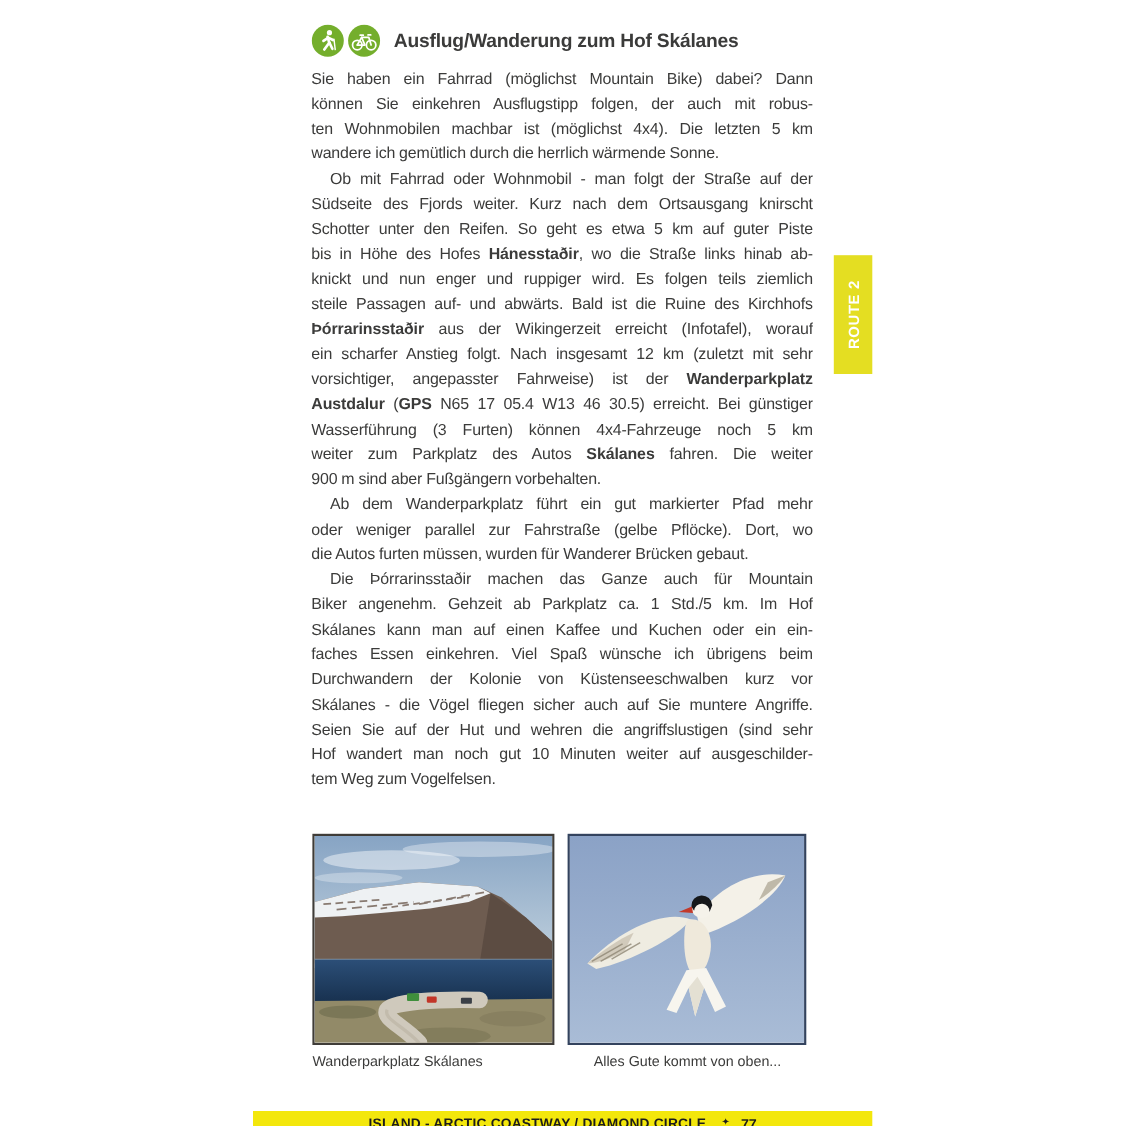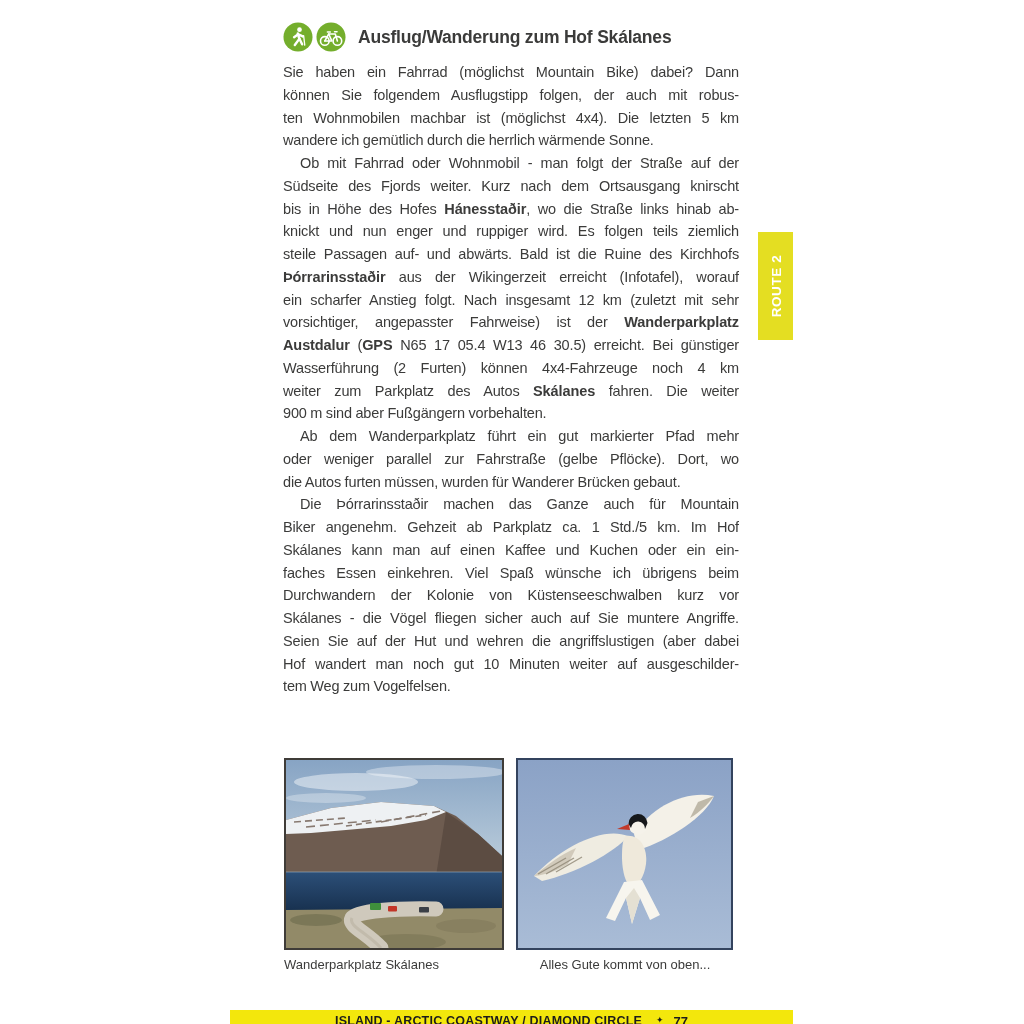--- a/index.html
+++ b/index.html
@@ -70,51 +70,52 @@
         <path d="M12.2,10.6 L15.2,10.6"></path>
         <path d="M19.8,10.4 L22.4,10.4"></path>
       </g>
     </svg>
     <div class="page-title">Ausflug/Wanderung zum Hof Skálanes</div>
   </div>
 
   <div class="article">
       <div class="para">
         <div class="line"><span>Sie haben ein Fahrrad (möglichst Mountain Bike) dabei? Dann</span></div>
-        <div class="line"><span>können Sie folgendem Ausflugstipp folgen, der auch mit robus-</span></div>
+        <div class="line"><span>können Sie einkehren Ausflugstipp folgen, der auch mit robus-</span></div>
         <div class="line"><span>ten Wohnmobilen machbar ist (möglichst 4x4). Die letzten 5 km</span></div>
         <div class="line lastline"><span>wandere ich gemütlich durch die herrlich wärmende Sonne.</span></div>
       </div>
       <div class="para indent">
         <div class="line"><span>Ob mit Fahrrad oder Wohnmobil - man folgt der Straße auf der</span></div>
         <div class="line"><span>Südseite des Fjords weiter. Kurz nach dem Ortsausgang knirscht</span></div>
+        <div class="line"><span>Schotter unter den Reifen. So geht es etwa 5 km auf guter Piste</span></div>
         <div class="line"><span>bis in Höhe des Hofes </span><b>Hánesstaðir</b><span>, wo die Straße links hinab ab-</span></div>
         <div class="line"><span>knickt und nun enger und ruppiger wird. Es folgen teils ziemlich</span></div>
         <div class="line"><span>steile Passagen auf- und abwärts. Bald ist die Ruine des Kirchhofs</span></div>
         <div class="line"><b>Þórrarinsstaðir</b><span> aus der Wikingerzeit erreicht (Infotafel), worauf</span></div>
         <div class="line"><span>ein scharfer Anstieg folgt. Nach insgesamt 12 km (zuletzt mit sehr</span></div>
         <div class="line"><span>vorsichtiger, angepasster Fahrweise) ist der </span><b>Wanderparkplatz</b></div>
         <div class="line"><b>Austdalur</b><span> (</span><b>GPS</b><span> N65 17 05.4 W13 46 30.5) erreicht. Bei günstiger</span></div>
-        <div class="line"><span>Wasserführung (2 Furten) können 4x4-Fahrzeuge noch 4 km</span></div>
+        <div class="line"><span>Wasserführung (3 Furten) können 4x4-Fahrzeuge noch 5 km</span></div>
         <div class="line"><span>weiter zum Parkplatz des Autos </span><b>Skálanes</b><span> fahren. Die weiter</span></div>
         <div class="line lastline"><span>900 m sind aber Fußgängern vorbehalten.</span></div>
       </div>
       <div class="para indent">
         <div class="line"><span>Ab dem Wanderparkplatz führt ein gut markierter Pfad mehr</span></div>
         <div class="line"><span>oder weniger parallel zur Fahrstraße (gelbe Pflöcke). Dort, wo</span></div>
         <div class="line lastline"><span>die Autos furten müssen, wurden für Wanderer Brücken gebaut.</span></div>
       </div>
       <div class="para indent">
         <div class="line"><span>Die Þórrarinsstaðir machen das Ganze auch für Mountain</span></div>
         <div class="line"><span>Biker angenehm. Gehzeit ab Parkplatz ca. 1 Std./5 km. Im Hof</span></div>
         <div class="line"><span>Skálanes kann man auf einen Kaffee und Kuchen oder ein ein-</span></div>
         <div class="line"><span>faches Essen einkehren. Viel Spaß wünsche ich übrigens beim</span></div>
         <div class="line"><span>Durchwandern der Kolonie von Küstenseeschwalben kurz vor</span></div>
         <div class="line"><span>Skálanes - die Vögel fliegen sicher auch auf Sie muntere Angriffe.</span></div>
-        <div class="line"><span>Seien Sie auf der Hut und wehren die angriffslustigen (aber dabei</span></div>
+        <div class="line"><span>Seien Sie auf der Hut und wehren die angriffslustigen (sind sehr</span></div>
         <div class="line"><span>Hof wandert man noch gut 10 Minuten weiter auf ausgeschilder-</span></div>
         <div class="line lastline"><span>tem Weg zum Vogelfelsen.</span></div>
       </div>
     </div>
 
   <div class="route-tab">
     <span>ROUTE 2</span>
   </div>
 
   <div class="photos">

